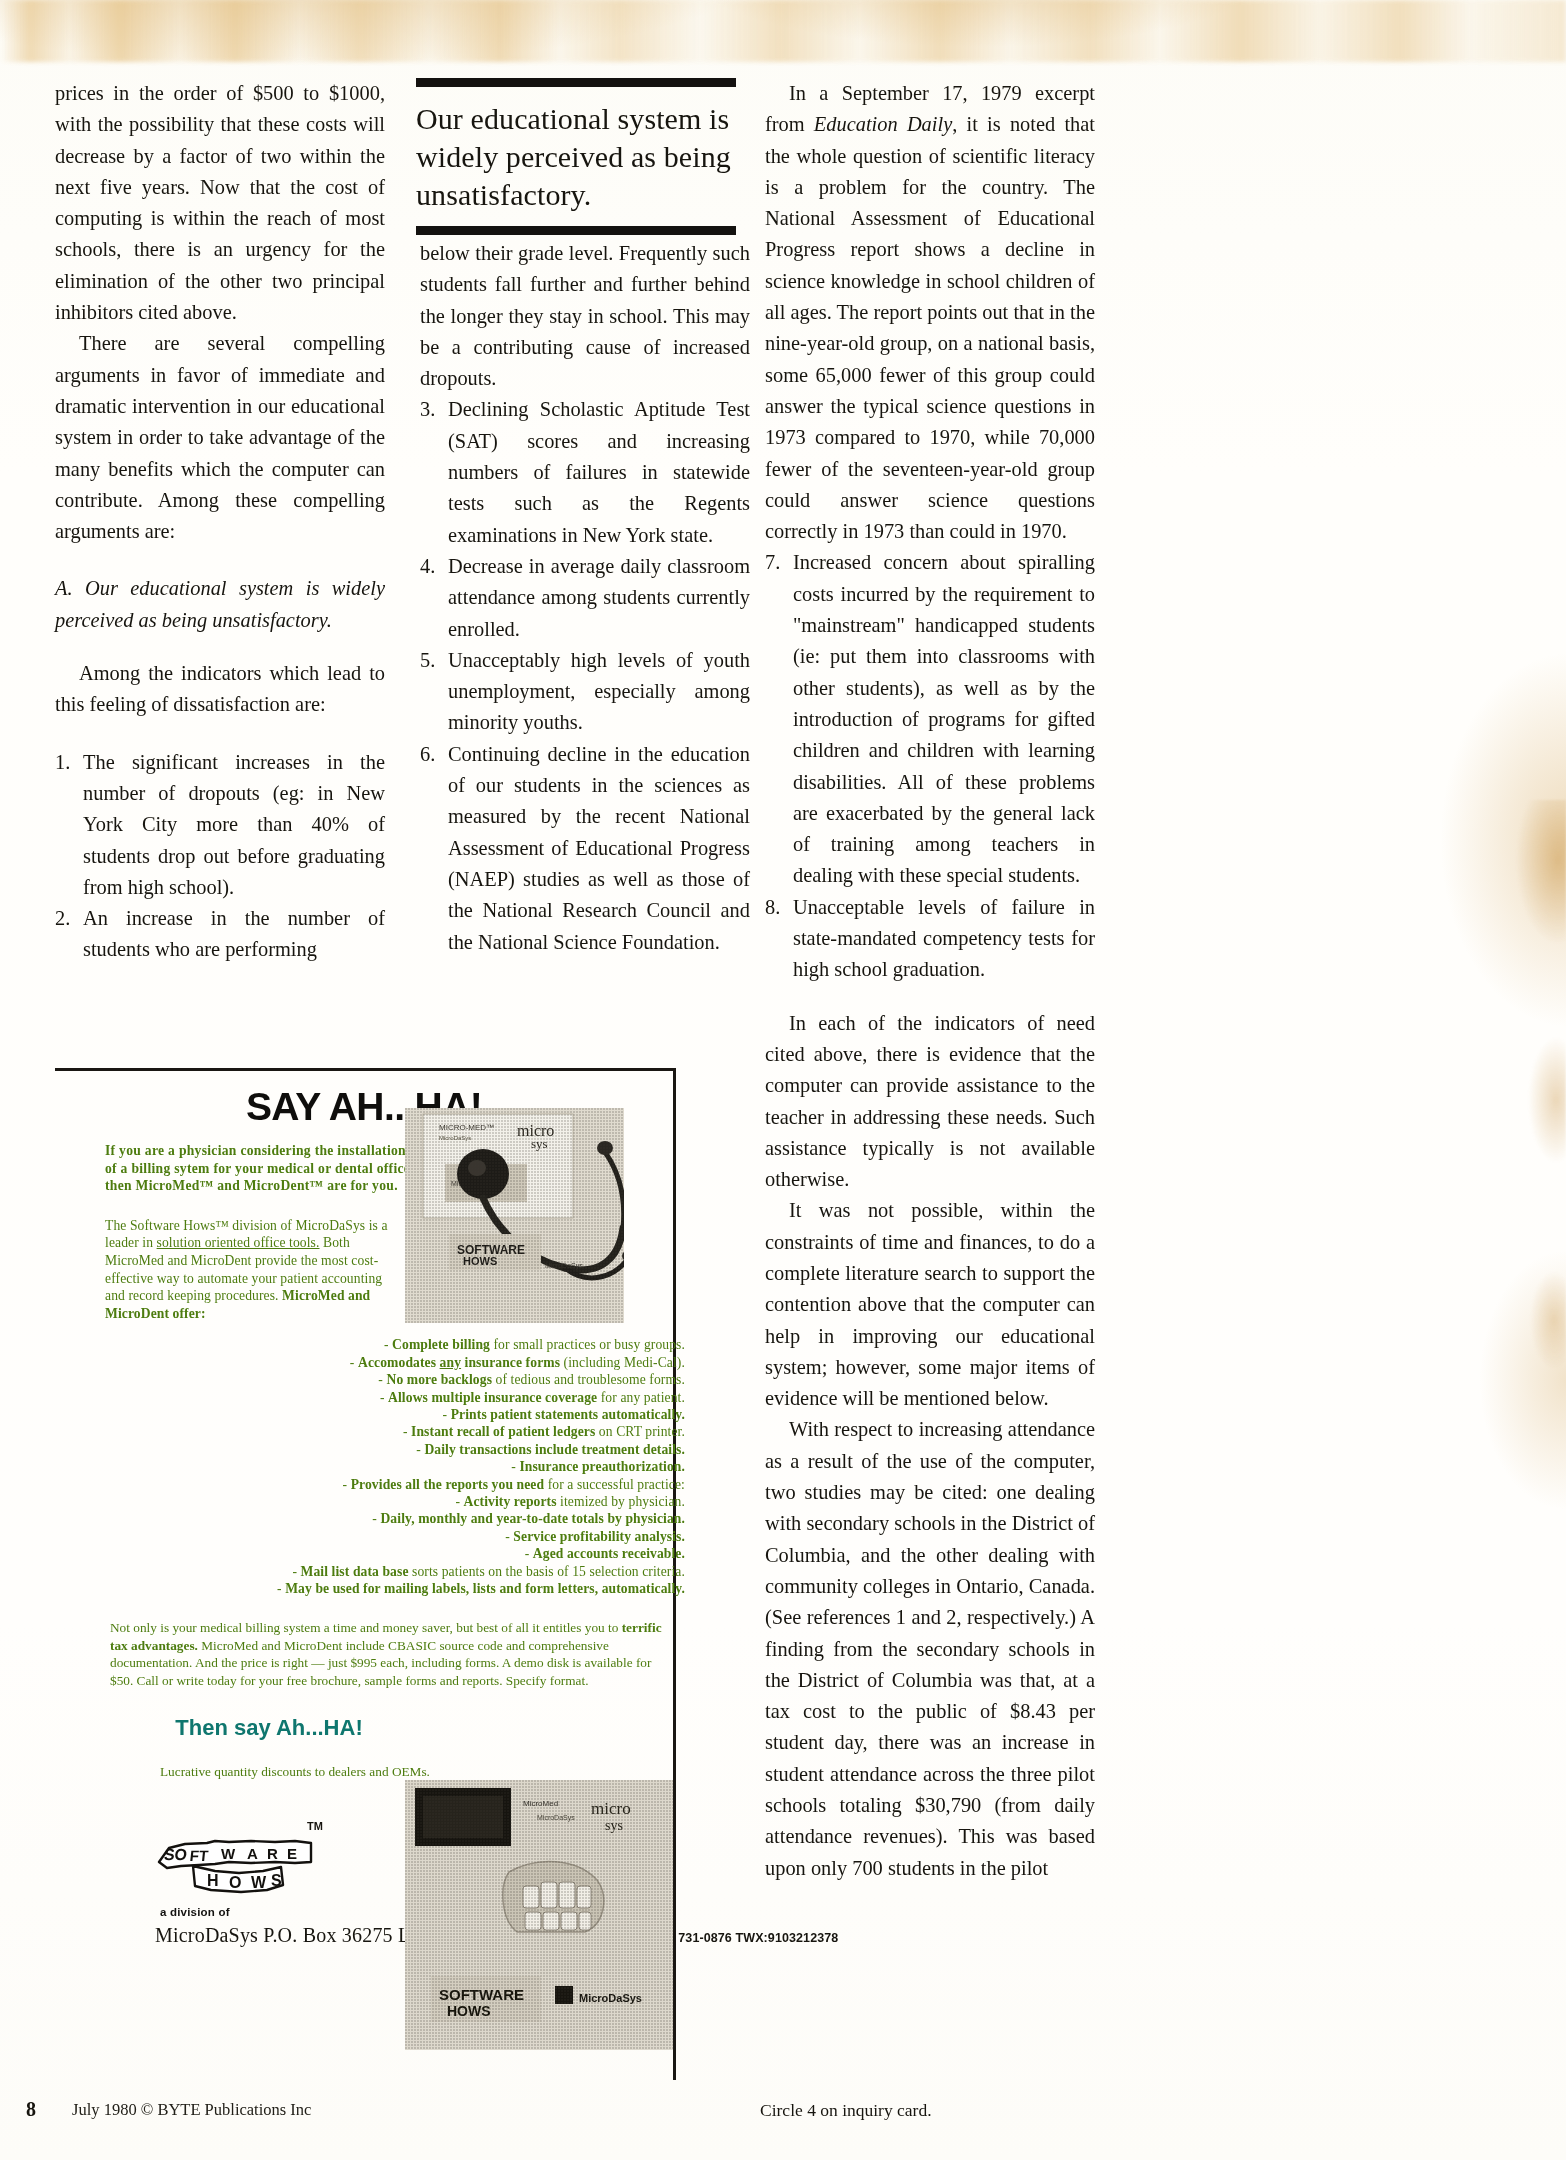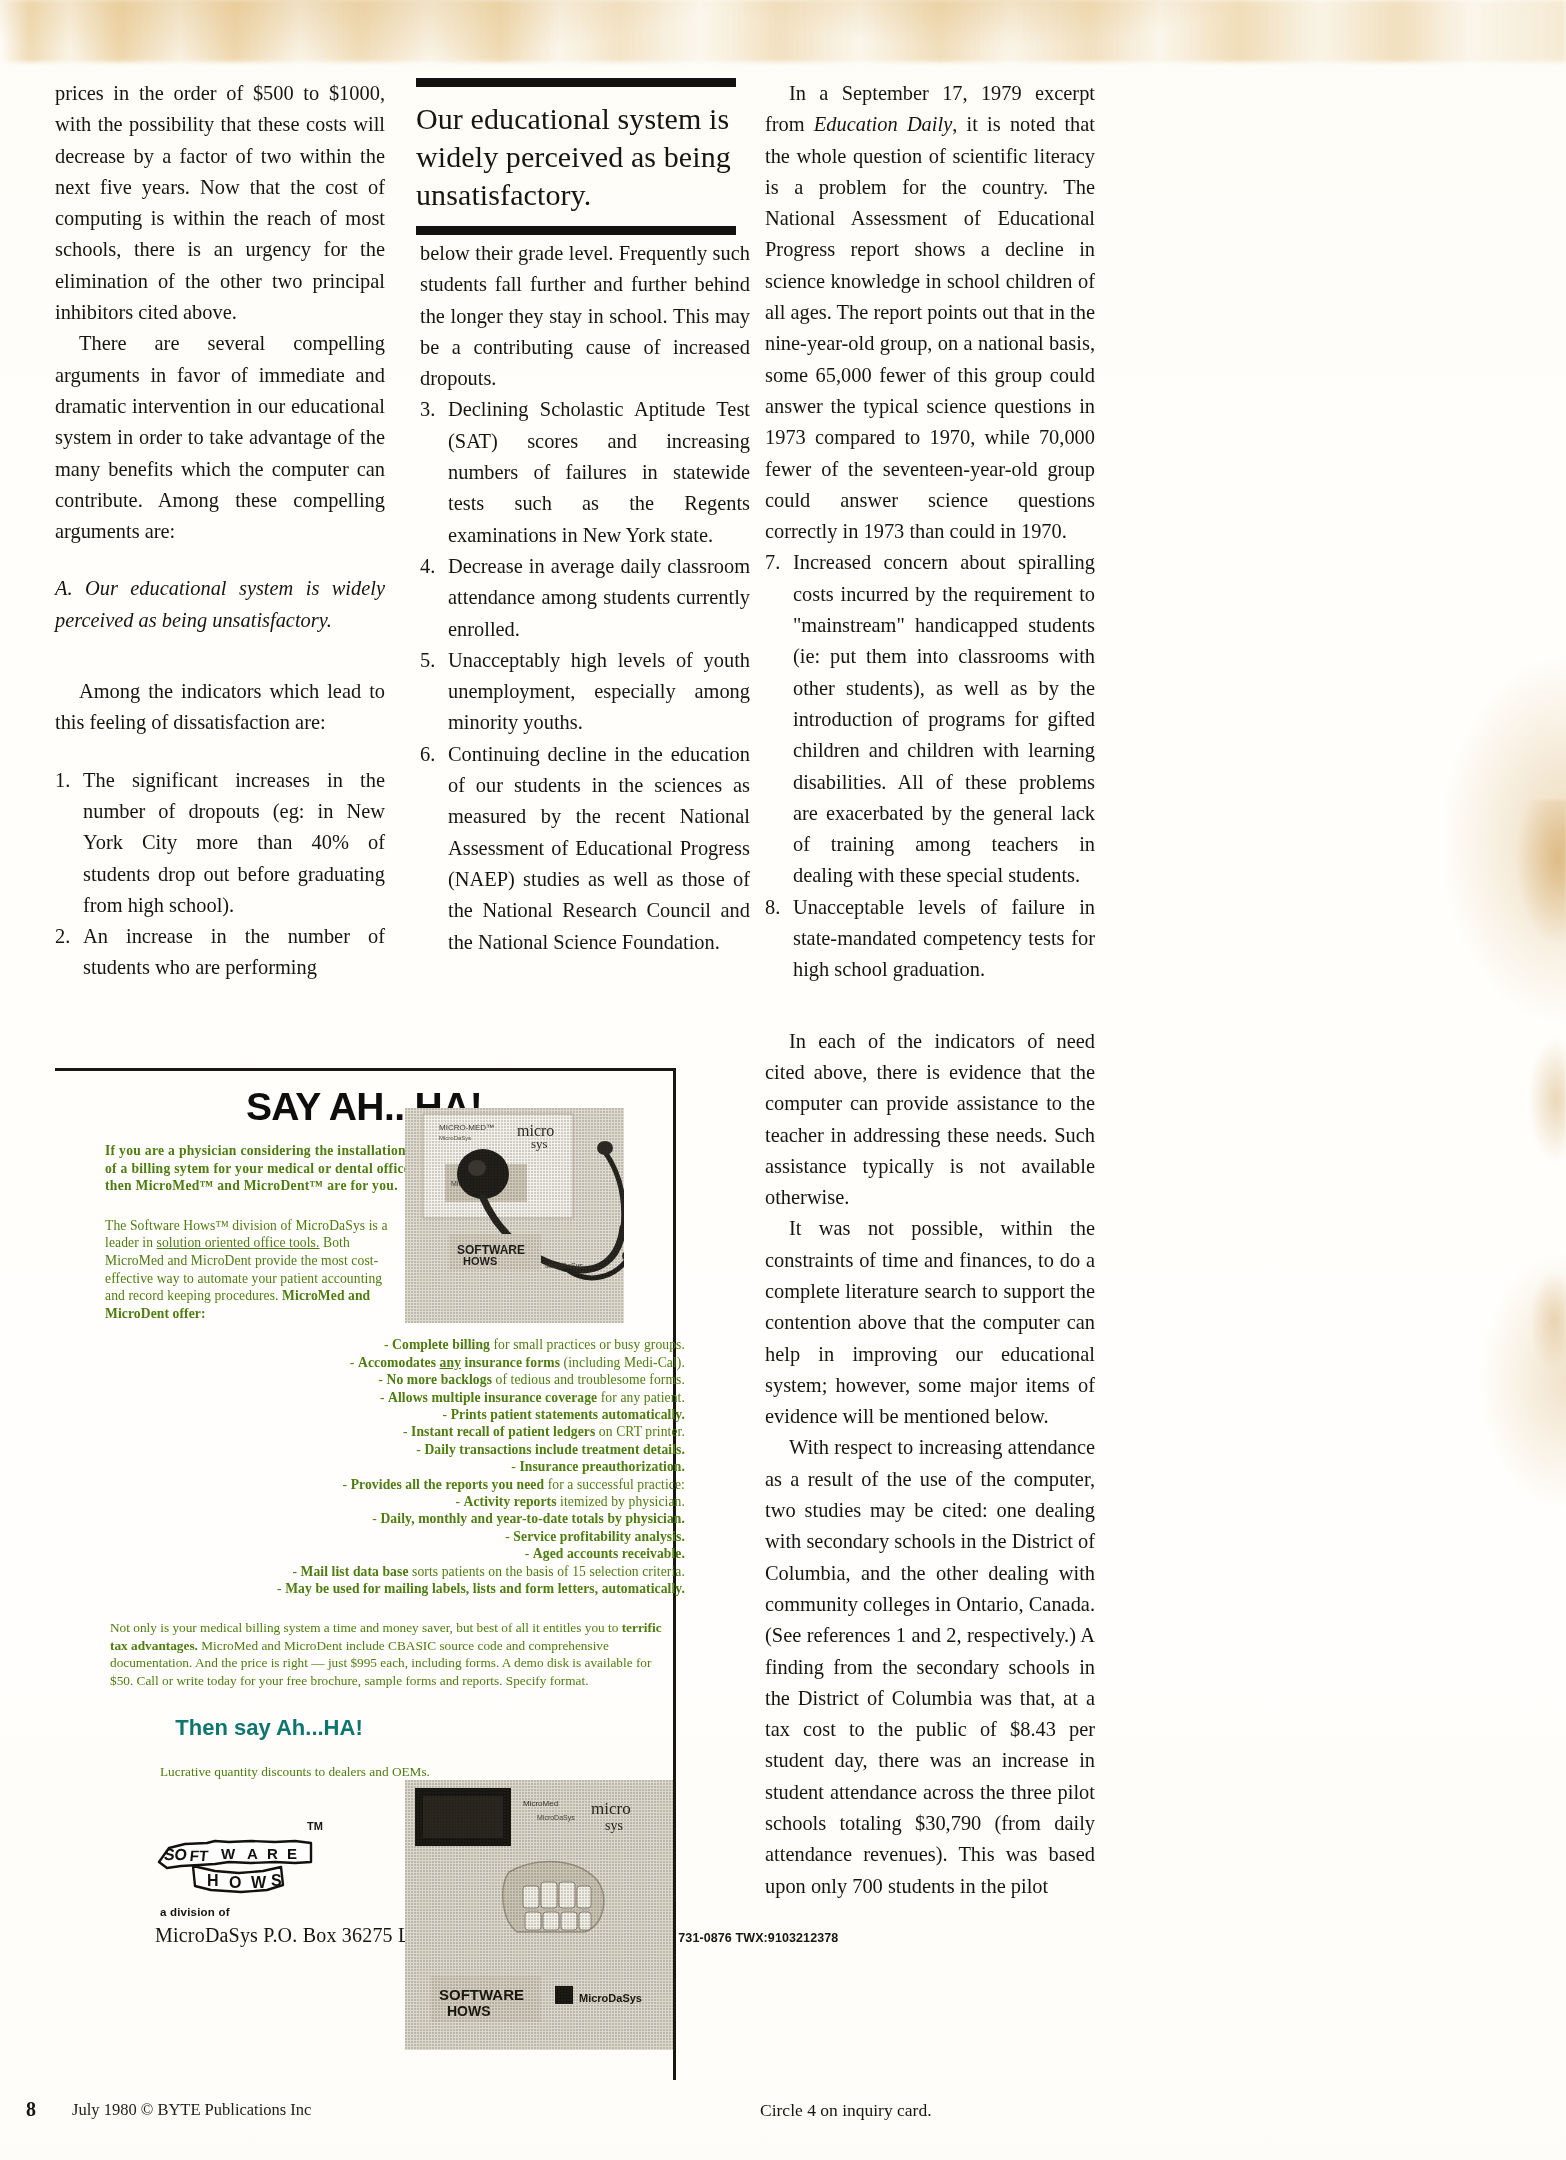--- a/index.html
+++ b/index.html
@@ -45,21 +45,21 @@
   
   .col{position:absolute;top:78px;width:330px;
        font-size:20.4px;line-height:31.3px;text-align:justify;
        hyphens:none;}
   #col1{left:55px;}
   #col2{left:420px;}
   #col3{left:765px;}
   .col p{margin:0;text-indent:24px;}
   .col p.noind{text-indent:0;}
   .col p.ital{font-style:italic;text-indent:0;margin-top:26px;}
-  .col p.gap{margin-top:40px;}
+  .col p.gap{margin-top:22px;}
   .italhead{font-style:italic;}
 
   .numlist{margin:0;padding:0;list-style:none;}
   .numlist li{position:relative;padding-left:28px;text-align:justify;}
   .numlist li .num{position:absolute;left:0;top:0;width:24px;text-align:left;}
   .numlist li + li{margin-top:0;}
 
   
   #pullquote{position:absolute;left:416px;top:78px;width:320px;}
   .pq-rule{height:9px;background:#141210;}

